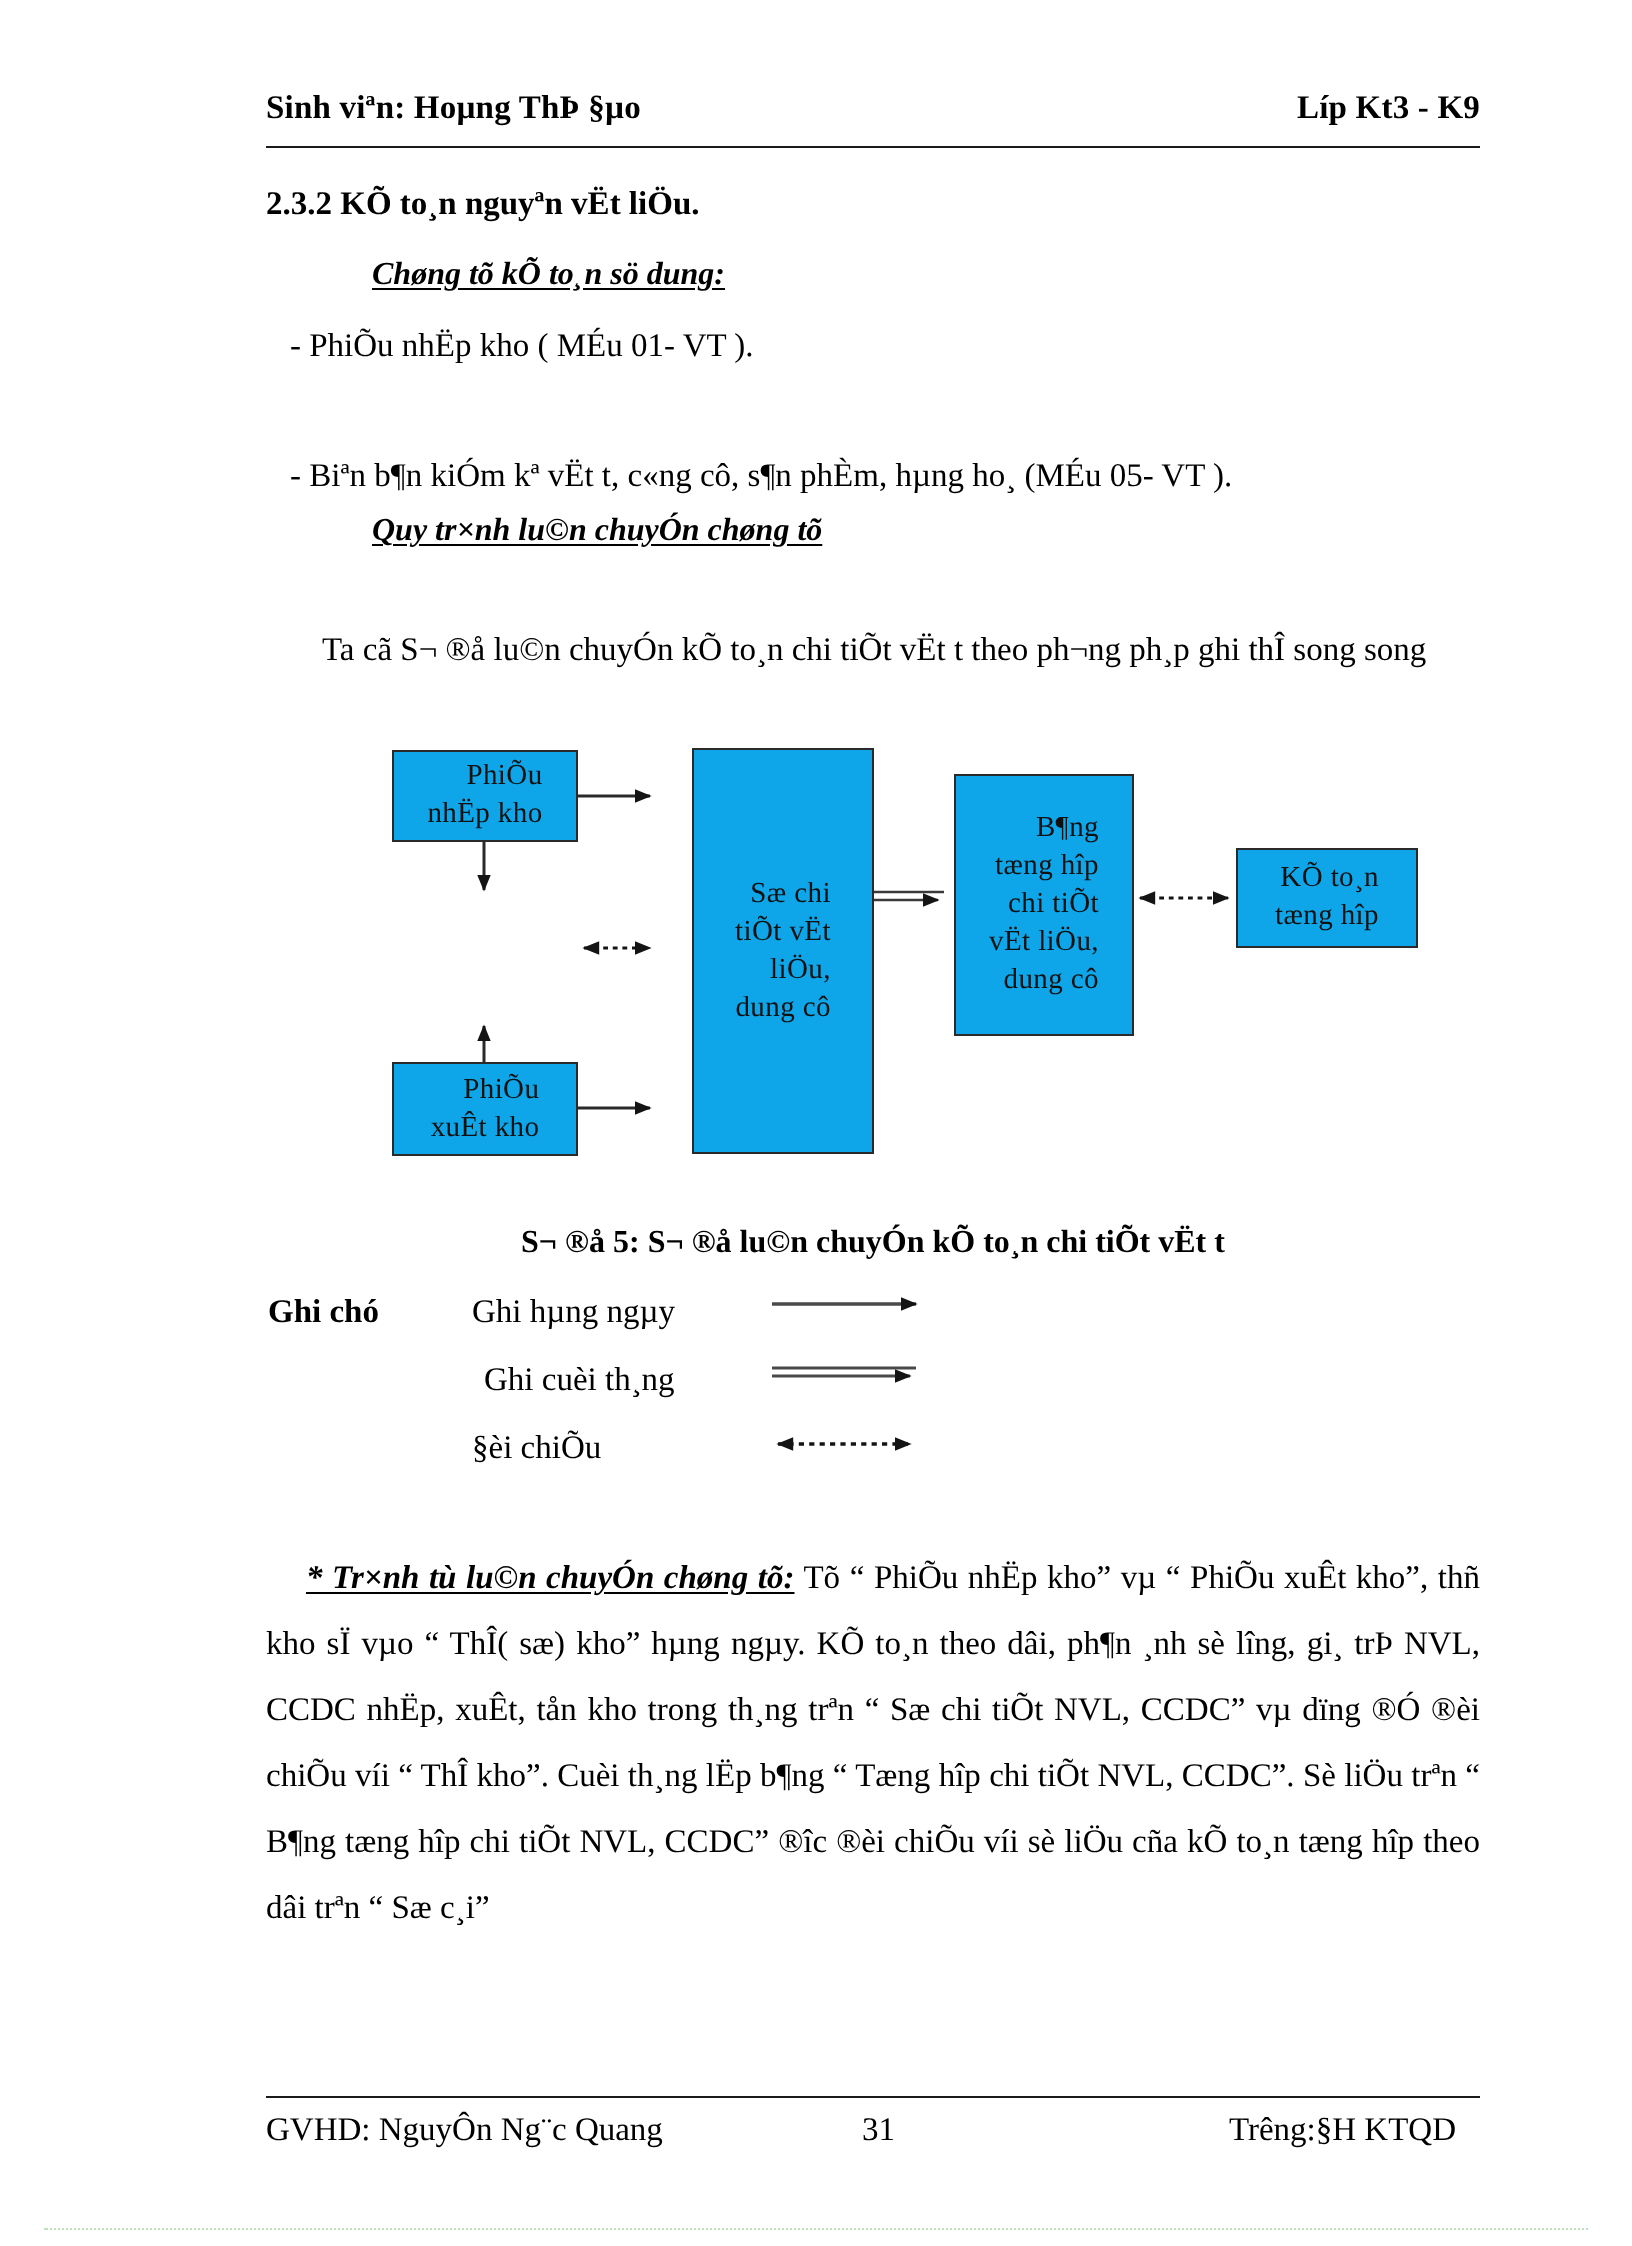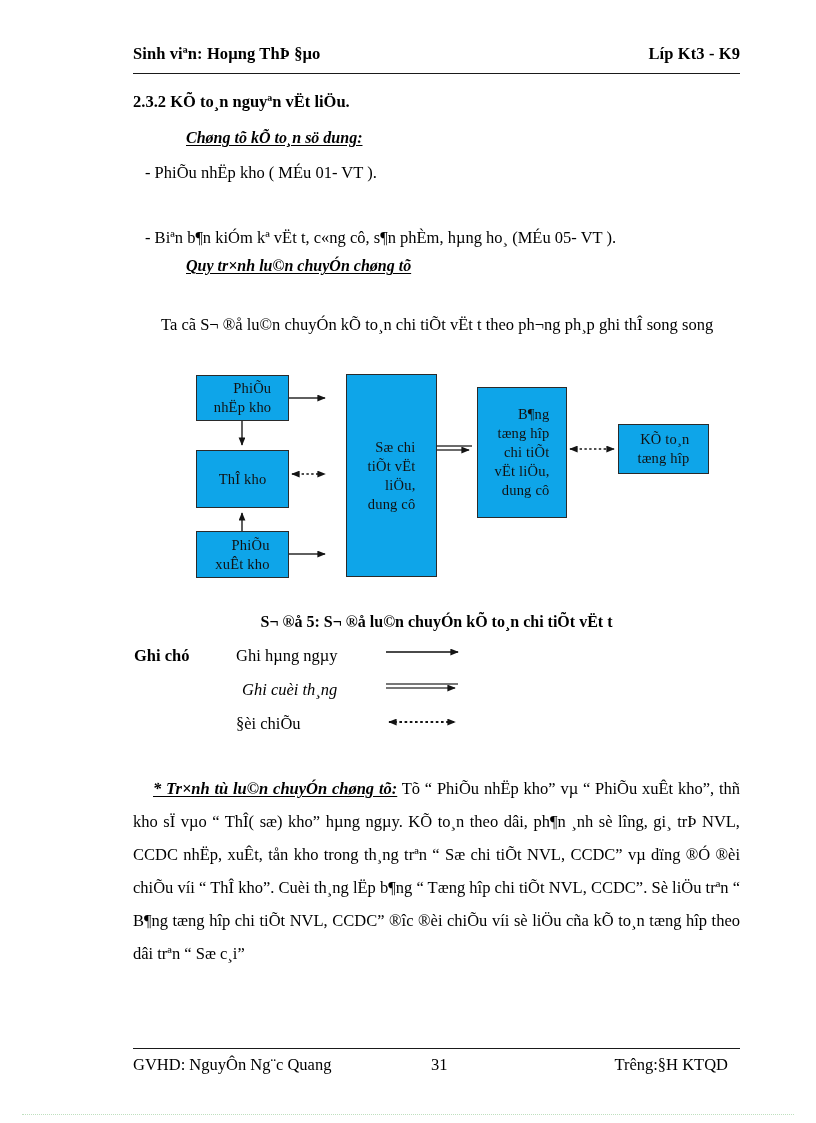--- a/index.html
+++ b/index.html
@@ -165,21 +165,21 @@
     top: 646px;
     font-weight: bold;
     font-size: 16.5px;
   }
   .legend-label {
     position: absolute;
     font-size: 16.5px;
     white-space: nowrap;
   }
   .legend-label-1 { left: 236px; top: 646px; }
-  .legend-label-2 { left: 242px; top: 680px; font-style: italic; }
+  .legend-label-2 { left: 242px; top: 680px; }
   .legend-label-3 { left: 236px; top: 714px; }
 
   
   .footer-rule {
     position: absolute;
     left: 133px;
     top: 1048px;
     width: 607px;
     height: 0;
     border-top: 1.4px solid #1a1a1a;
@@ -255,21 +255,20 @@
       <line x1="386" y1="652" x2="458" y2="652" stroke="#4a4a4a" stroke-width="1.8" marker-end="url(#ah)"></line>
 
       <line x1="386" y1="684" x2="458" y2="684" stroke="#4a4a4a" stroke-width="1.4"></line>
       <line x1="386" y1="688" x2="455" y2="688" stroke="#4a4a4a" stroke-width="1.4" marker-end="url(#ah)"></line>
 
       <line x1="389" y1="722" x2="455" y2="722" stroke="#141414" stroke-width="1.8" stroke-dasharray="2.6 2.6" marker-end="url(#ah)" marker-start="url(#ah-back)"></line>
     </svg>
 
     <div class="dbox" id="box-phieu-nhap">PhiÕu
 nhËp kho</div>
-    <div class="dbox" id="box-the-kho">ThÎ kho</div>
     <div class="dbox" id="box-phieu-xuat">PhiÕu
 xuÊt kho</div>
     <div class="dbox" id="box-so-chi-tiet">Sæ chi
 tiÕt vËt
 liÖu,
 dung cô</div>
     <div class="dbox" id="box-bang-th">B¶ng
 tæng hîp
 chi tiÕt
 vËt liÖu,

